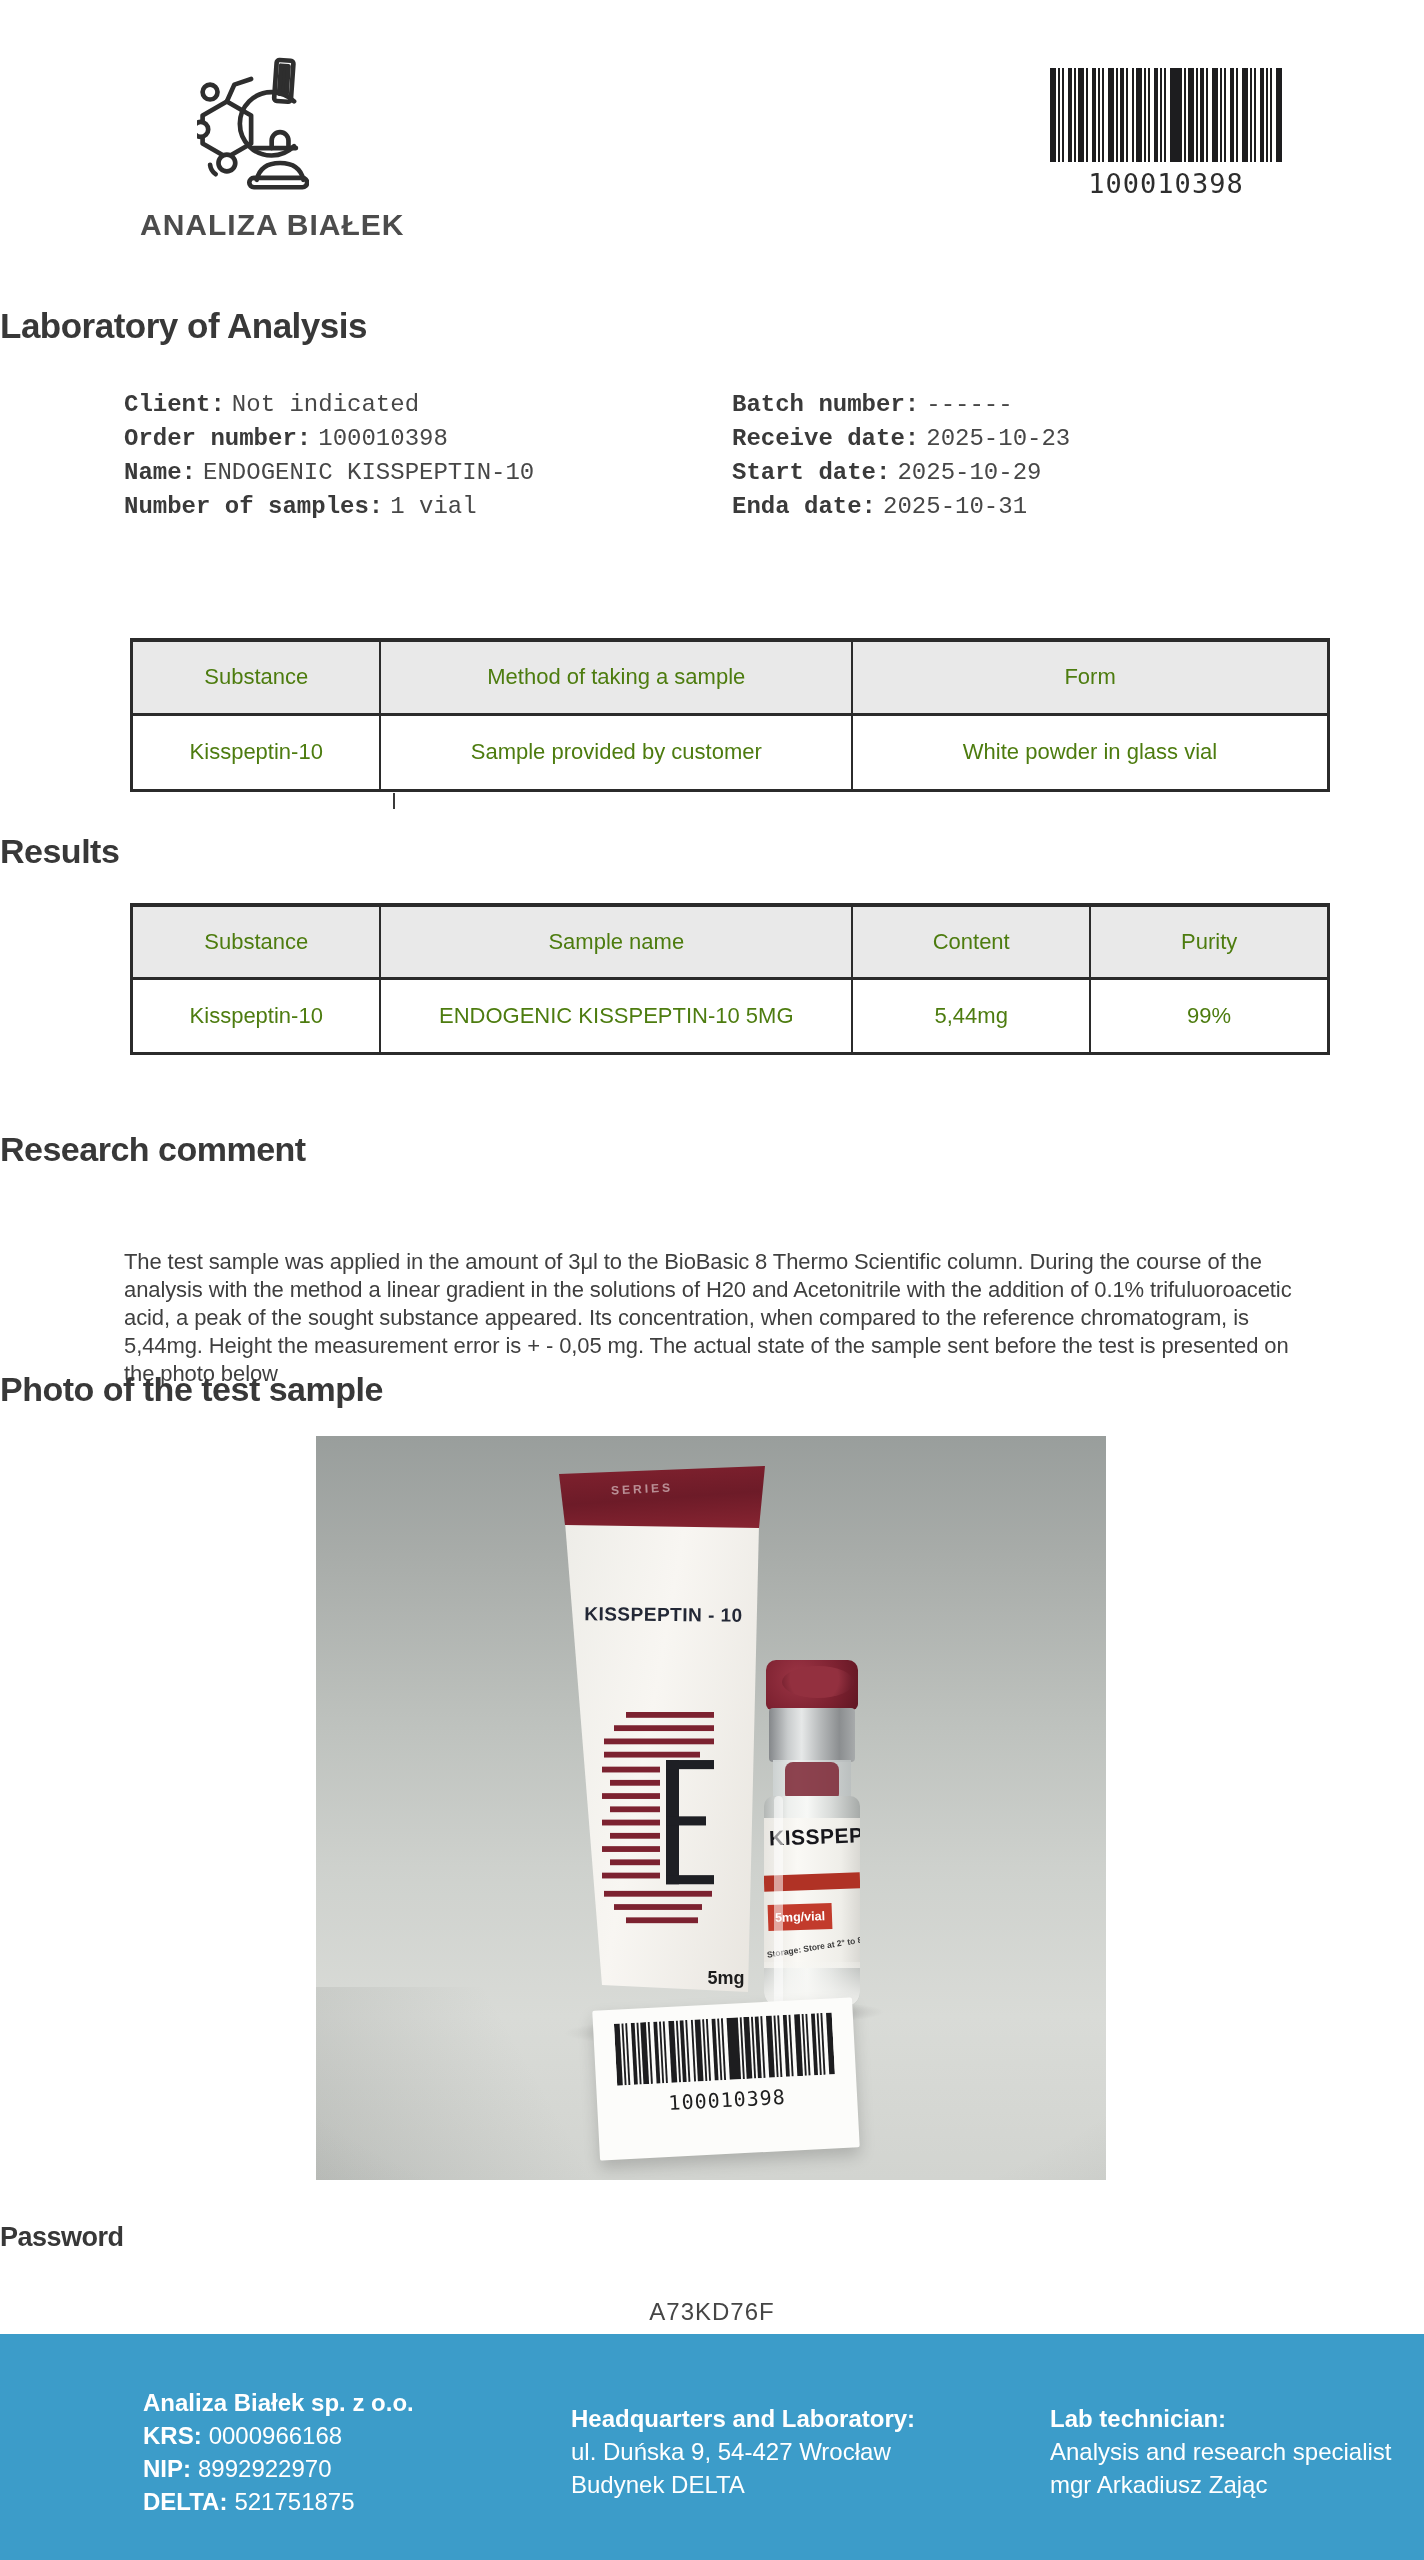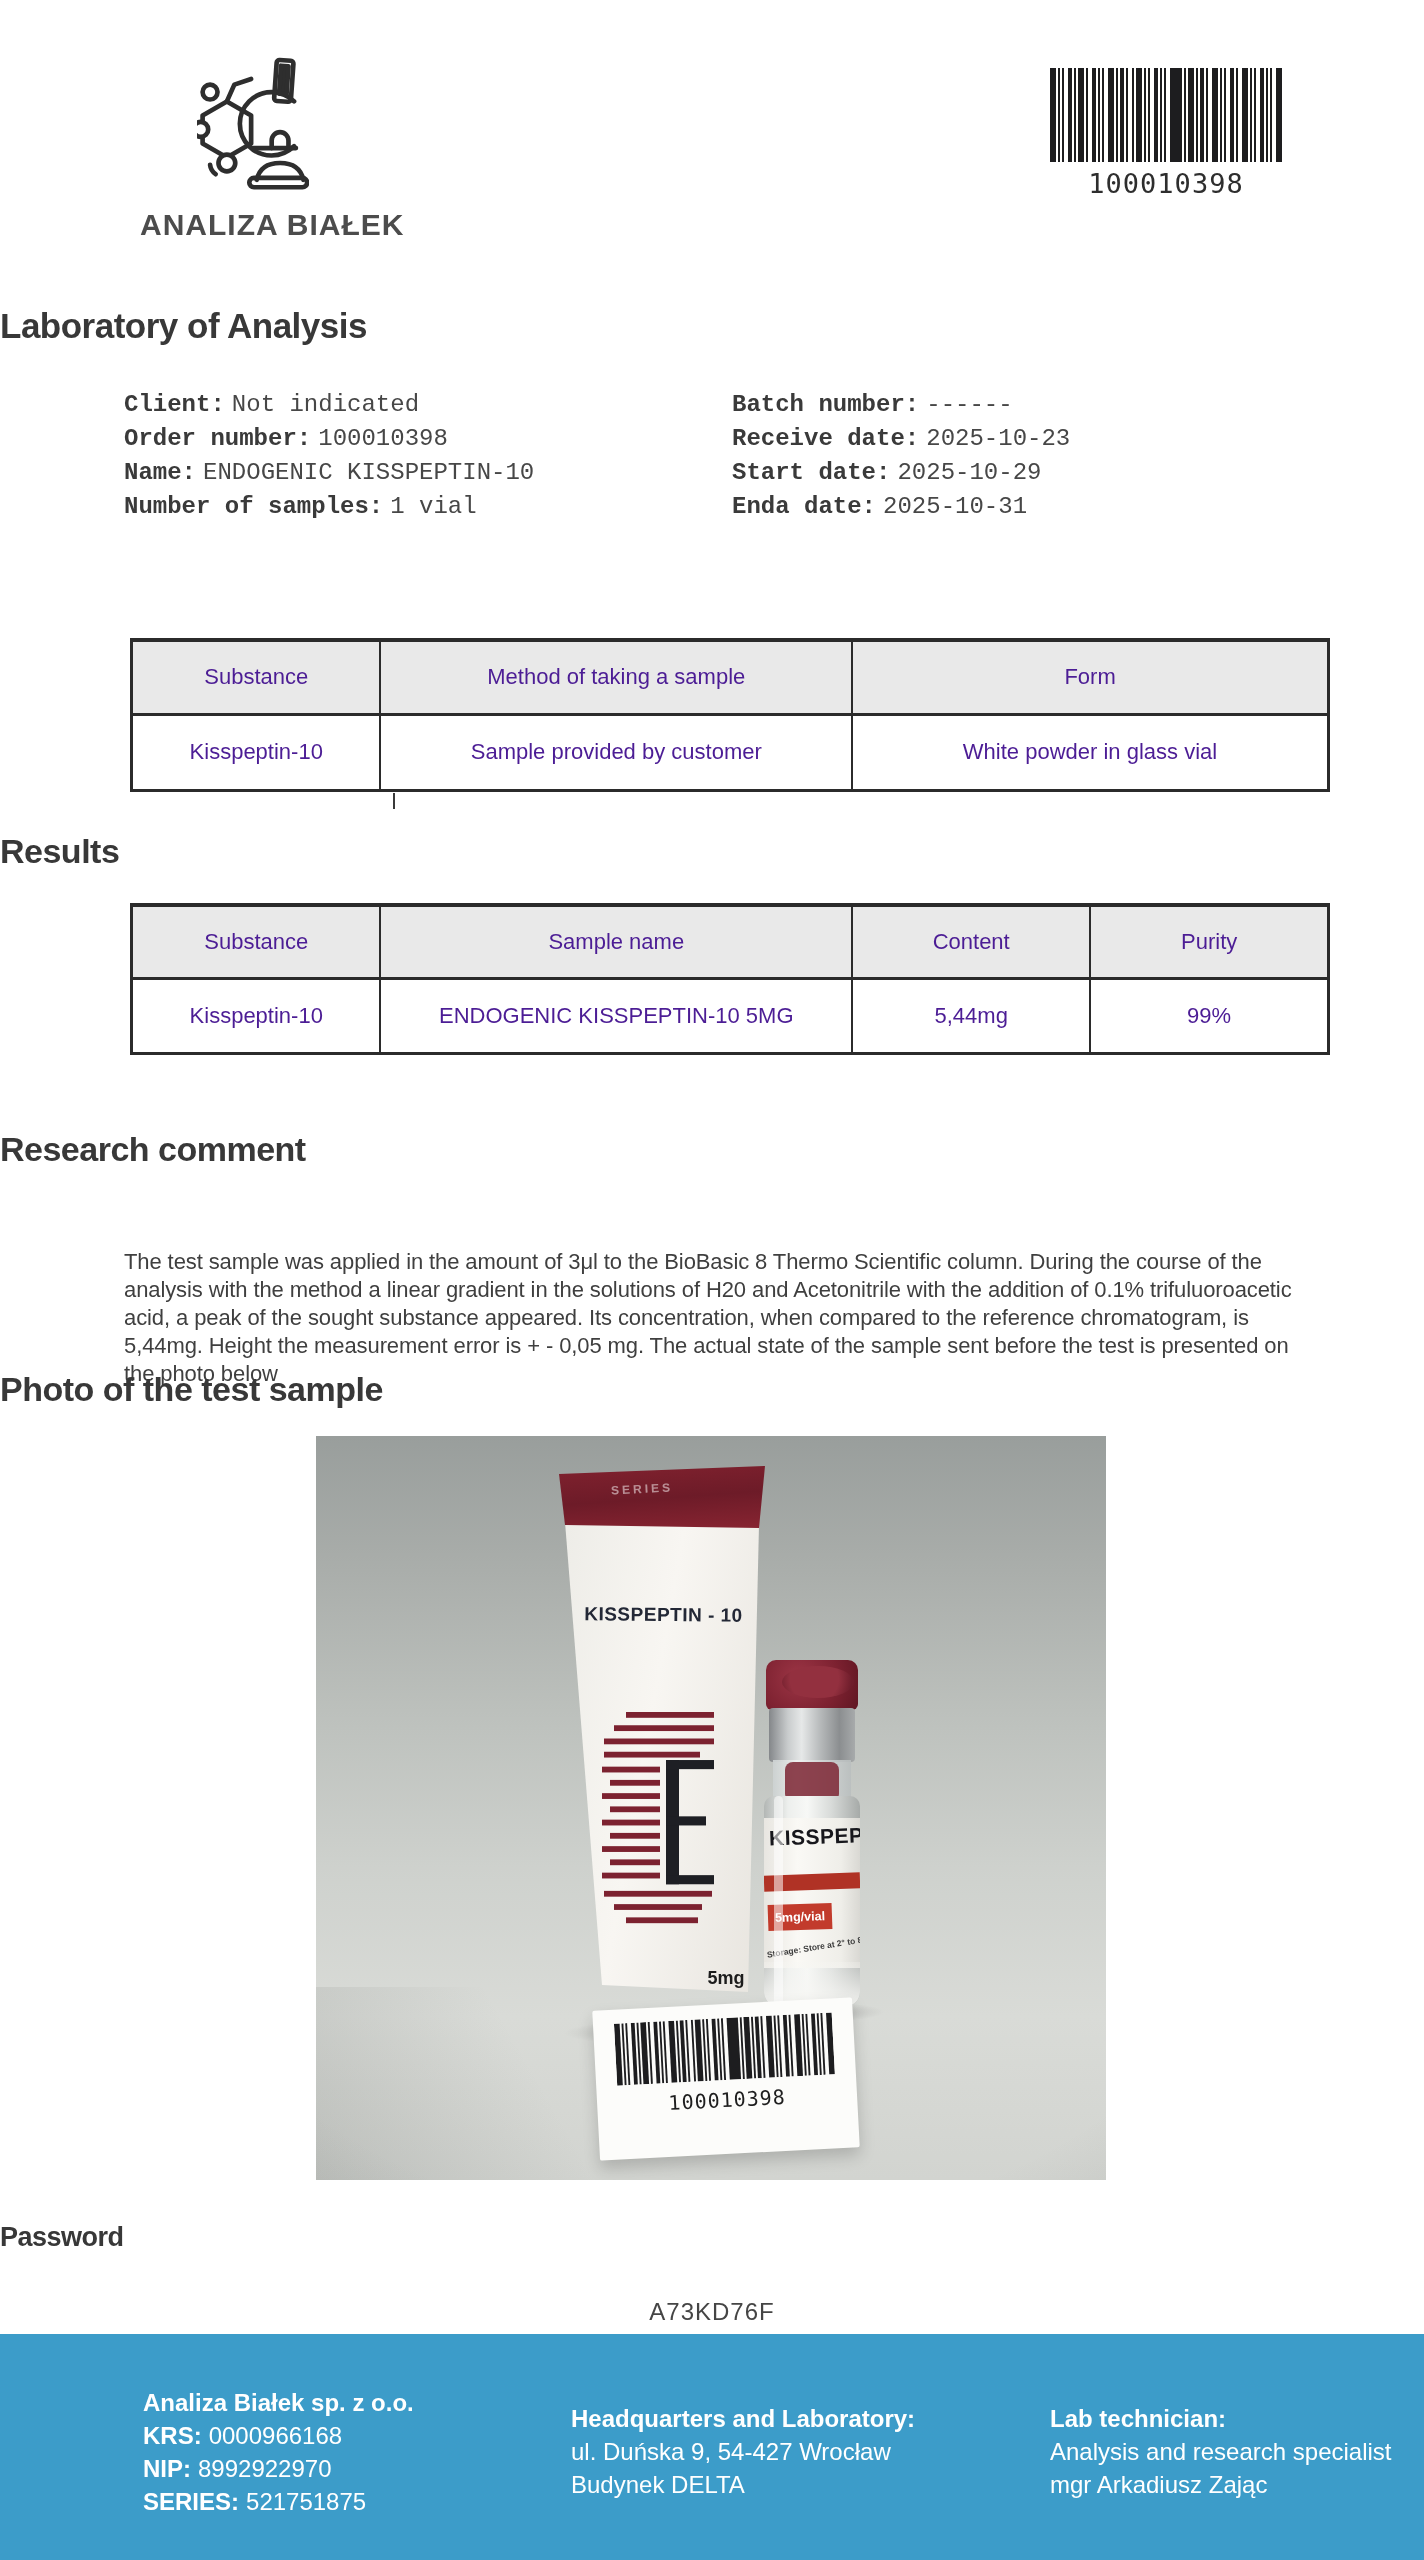--- a/index.html
+++ b/index.html
@@ -12,21 +12,21 @@
   .brand-name{font-size:30px;color:#4c4c4c;letter-spacing:1px;}
   .barcode-num{font-family:"DejaVu Sans Mono",monospace;font-size:27px;color:#2e2e2e;
                text-align:center;letter-spacing:1px;}
   
   .info-line{font-size:24px;line-height:34px;white-space:nowrap;color:#474747;font-family:Liberation Mono, monospace;}
   .info-line .lbl{font-weight:bold;color:#3a3a3a;margin-right:7px;}
   
   table.doc{width:100%;border-collapse:collapse;table-layout:fixed;
             border:3px solid #2b2b2b;border-top-width:4px;}
   table.doc th,table.doc td{border:2px solid #2b2b2b;font-weight:normal;font-size:22px;
-            text-align:center;color:#4c1d95;padding:0 6px;}
+            text-align:center;color:#4d7c0f;padding:0 6px;}
   table.doc thead th{background:#e9e9e9;border-bottom-width:3px;}
   
   .para{font-size:22px;line-height:28px;color:#3f3f3f;letter-spacing:-0.1px;margin-top:40px;}
   
   .photo{position:absolute;left:316px;top:1436px;width:790px;height:744px;overflow:hidden;
          background:linear-gradient(180deg,#999e9c 0%,#a8aca9 16%,#bdc1bd 38%,#ced1cd 58%,#d9dbd7 78%,#d2d4d0 100%);}
   .photo .vignette{position:absolute;inset:0;
          background:radial-gradient(120% 100% at 50% 45%,transparent 62%,rgba(58,63,61,.22) 100%);}
   .floor-shadow{position:absolute;left:0;bottom:0;width:45%;height:26%;
          background:linear-gradient(60deg,rgba(110,115,112,.22),transparent 60%);}
@@ -306,21 +306,21 @@
   </div>
 
   <div class="heading password-h" style="top:2222px;">Password</div>
   <div class="password-v" style="top:2274px;margin-top:24px;">A73KD76F</div>
 
   <div class="footer">
     <div class="abs" style="left:143px;top:52px;">
       <div class="f-line f-bold">Analiza Białek sp. z o.o.</div>
       <div class="f-line"><span class="f-lbl">KRS:</span><span>0000966168</span></div>
       <div class="f-line"><span class="f-lbl">NIP:</span><span>8992922970</span></div>
-      <div class="f-line"><span class="f-lbl">SERIES:</span><span>521751875</span></div>
+      <div class="f-line"><span class="f-lbl">DELTA:</span><span>521751875</span></div>
     </div>
     <div class="abs" style="left:571px;top:68px;">
       <div class="f-line f-bold">Headquarters and Laboratory:</div>
       <div class="f-line">ul. Duńska 9, 54-427 Wrocław</div>
       <div class="f-line">Budynek DELTA</div>
     </div>
     <div class="abs" style="left:1050px;top:68px;">
       <div class="f-line f-bold">Lab technician:</div>
       <div class="f-line">Analysis and research specialist</div>
       <div class="f-line">mgr Arkadiusz Zając</div>

